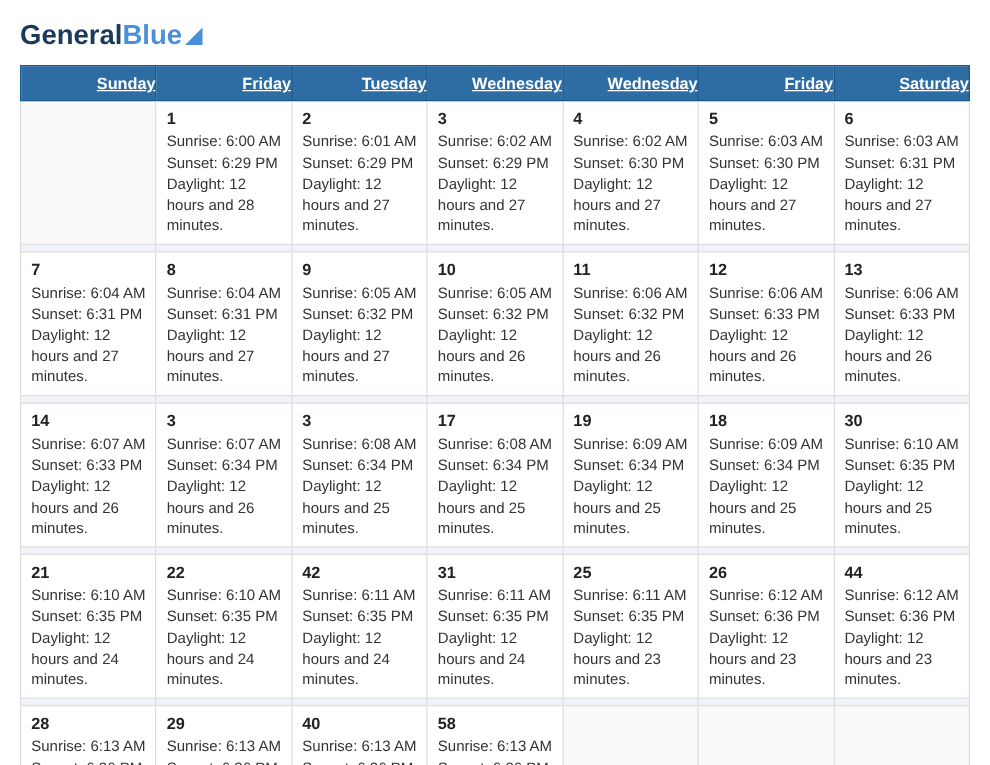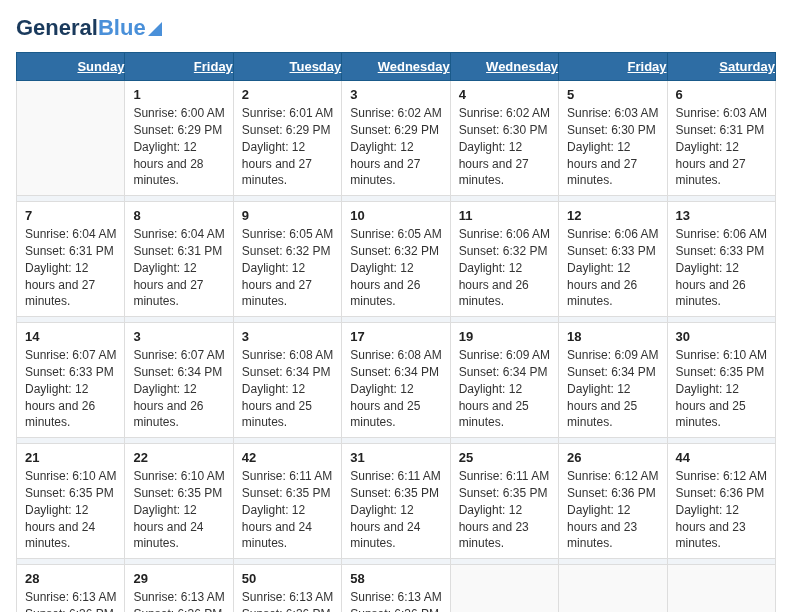--- a/index.html
+++ b/index.html
@@ -276,21 +276,21 @@
       <tr>
         <td>
           <span class="day-number">28</span>
           <div class="cell-text">Sunrise: 6:13 AM<br>Sunset: 6:36 PM<br>Daylight: 12 hours and 23 minutes.</div>
         </td>
         <td>
           <span class="day-number">29</span>
           <div class="cell-text">Sunrise: 6:13 AM<br>Sunset: 6:36 PM<br>Daylight: 12 hours and 22 minutes.</div>
         </td>
         <td>
-          <span class="day-number">50</span>
+          <span class="day-number">40</span>
           <div class="cell-text">Sunrise: 6:13 AM<br>Sunset: 6:36 PM<br>Daylight: 12 hours and 22 minutes.</div>
         </td>
         <td>
           <span class="day-number">58</span>
           <div class="cell-text">Sunrise: 6:13 AM<br>Sunset: 6:36 PM<br>Daylight: 12 hours and 22 minutes.</div>
         </td>
         <td class="empty"></td>
         <td class="empty"></td>
         <td class="empty"></td>
       </tr>

